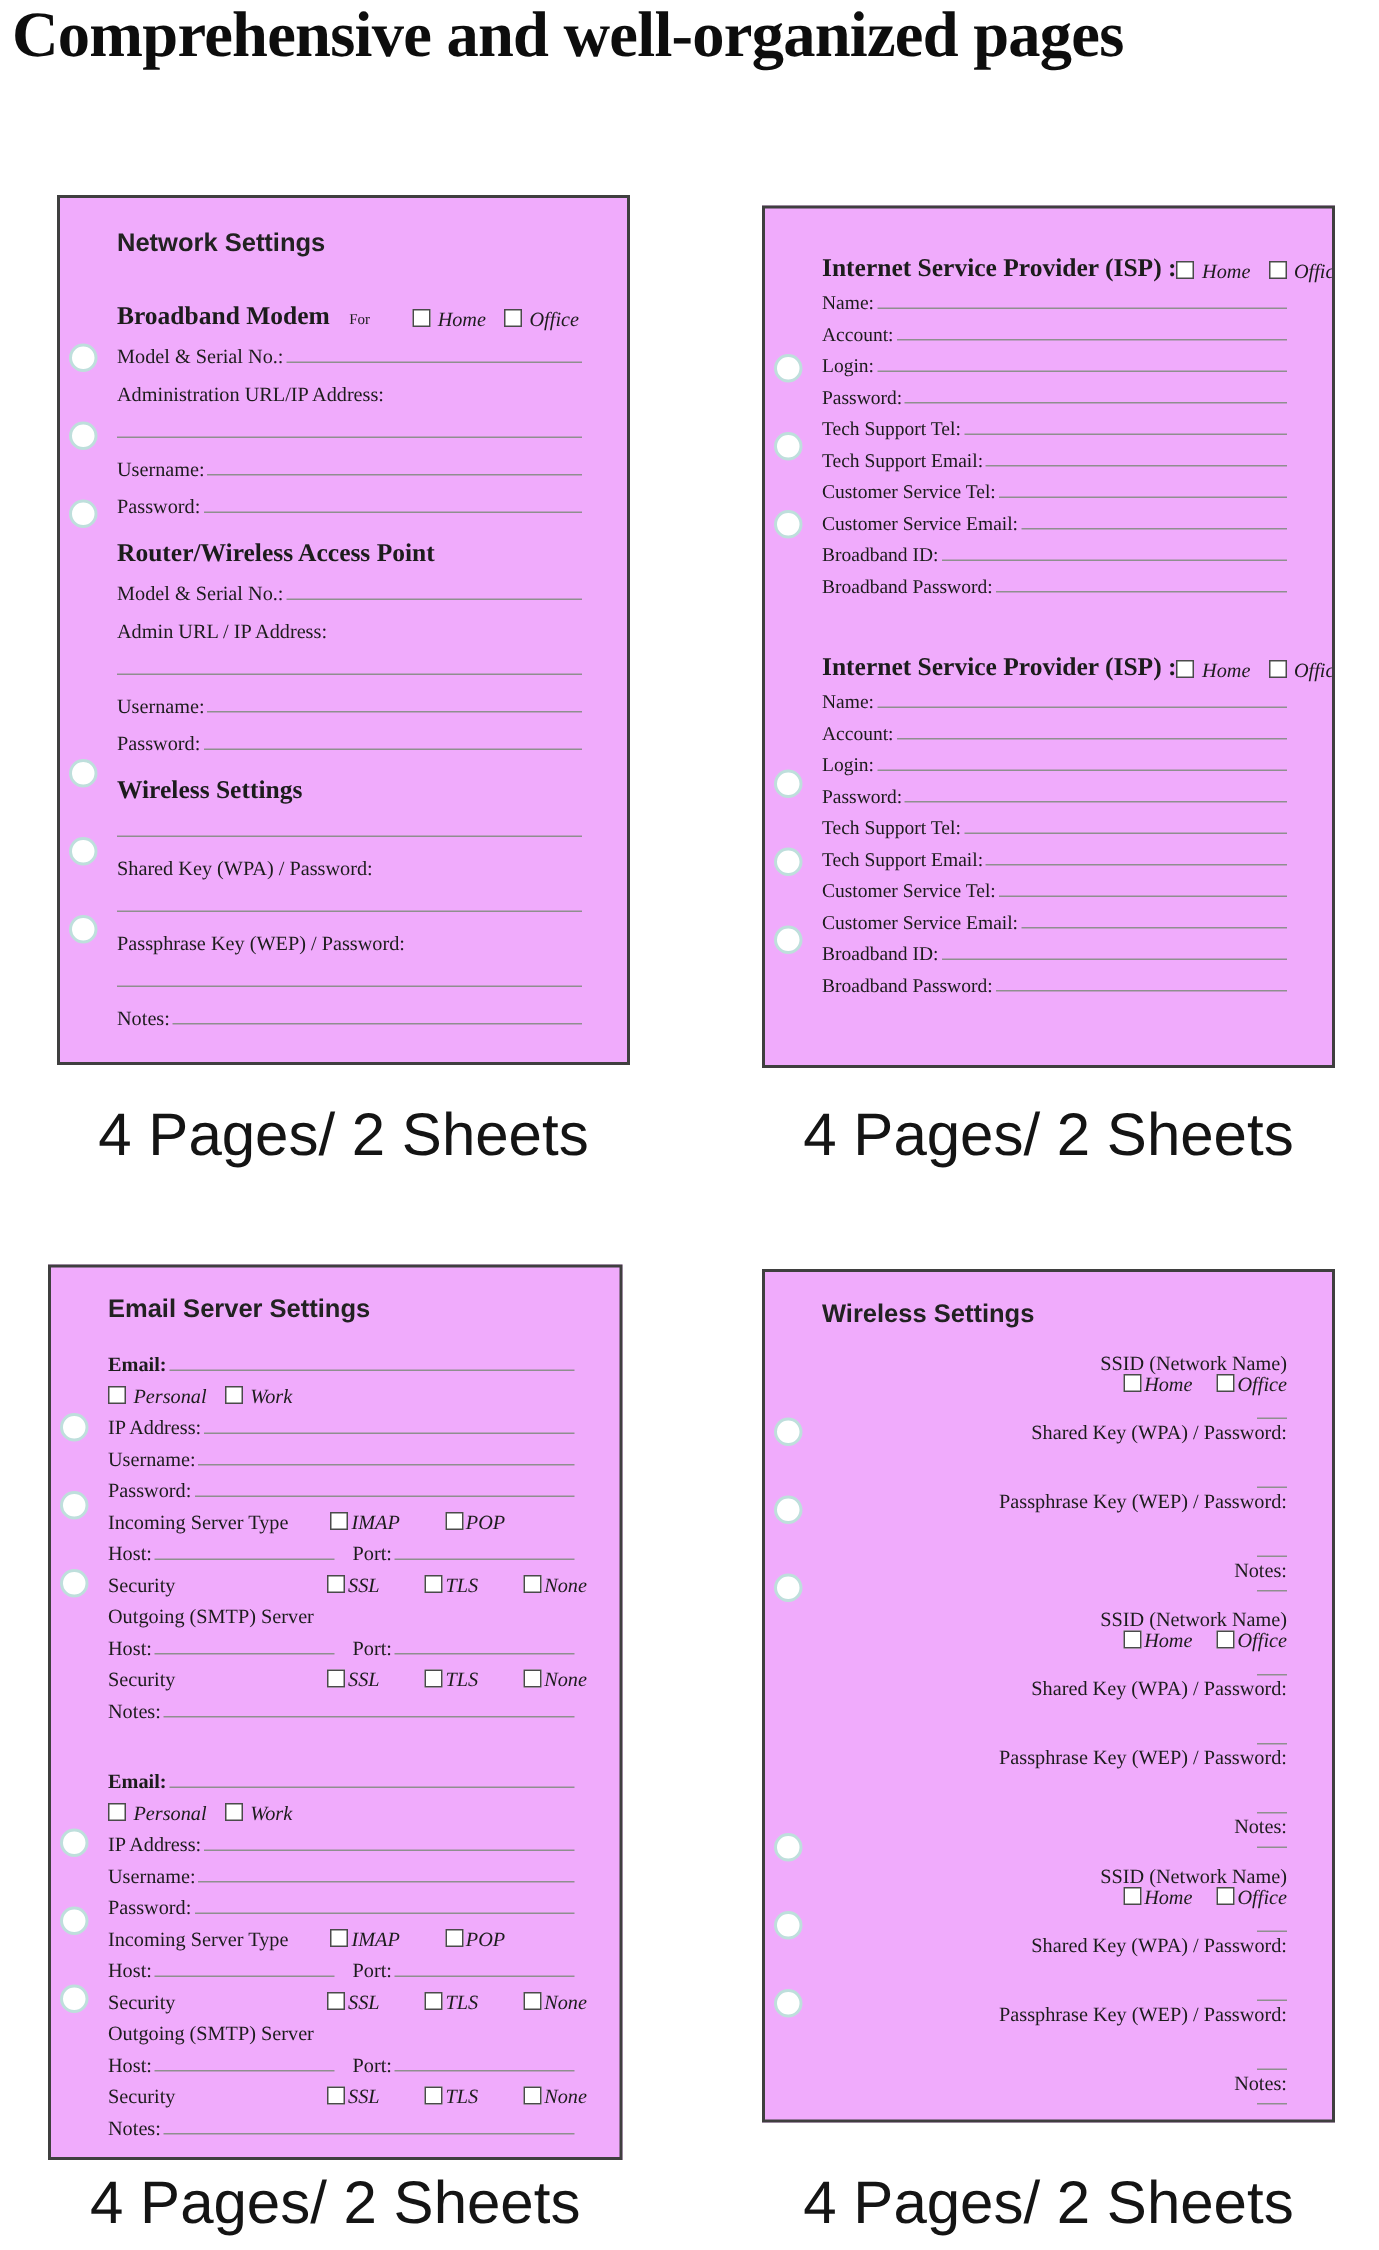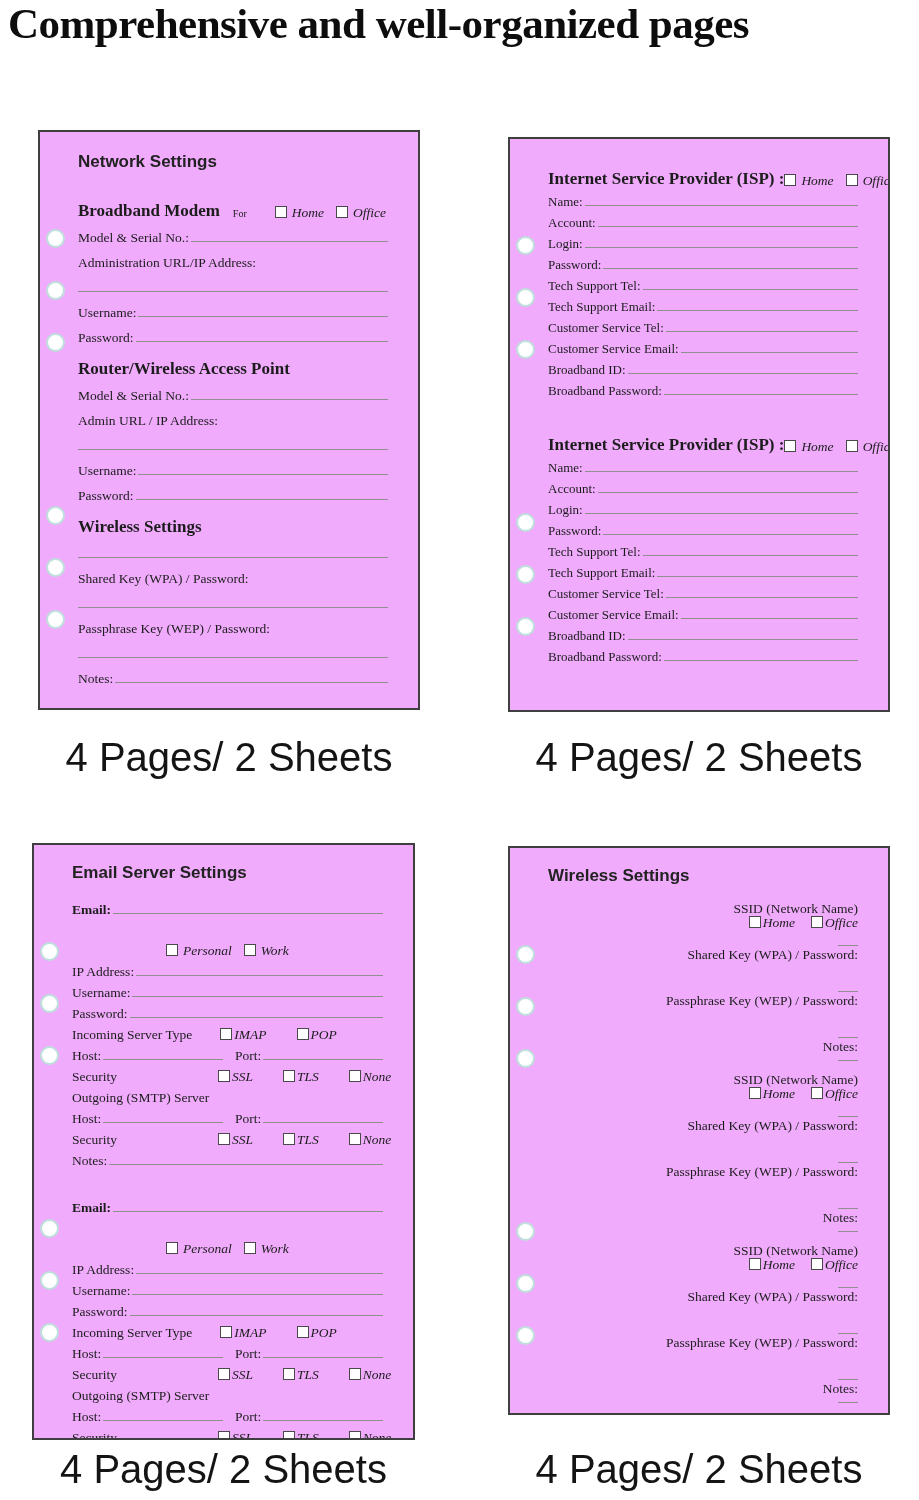--- a/index.html
+++ b/index.html
@@ -32,21 +32,21 @@
 
   
   .prow{display:flex;align-items:flex-end;box-sizing:border-box;}
   .p0 .prow{height:25px;}
   .p0 .prow.sub{height:33px;}
   .p1 .prow{height:21px;}
   .p1 .prow.sub{height:26px;}
   .p2 .prow{height:21px;}
   .p3 .prow{height:23px;flex-direction:column;}
   .prow.gap{height:auto;}
-  .prow.center{justify-content:center;margin-top:20px;}
+  .prow.center{}
 
   .flab{font-size:13.5px;line-height:1;white-space:nowrap;color:var(--text,#1c1c1c);}
   .p1 .flab{font-size:13px;}
   .flab.b{font-weight:700;}
   .slab{font-size:17px;line-height:1;font-weight:700;white-space:nowrap;}
   .fline{flex:1 1 auto;border-bottom:1px solid var(--field-line,#8f8f8f);height:1px;
          margin-left:2px;margin-bottom:2px;min-width:20px;}
   .fline.full{margin-left:0;}
   .pl{margin-left:12px;}
 

